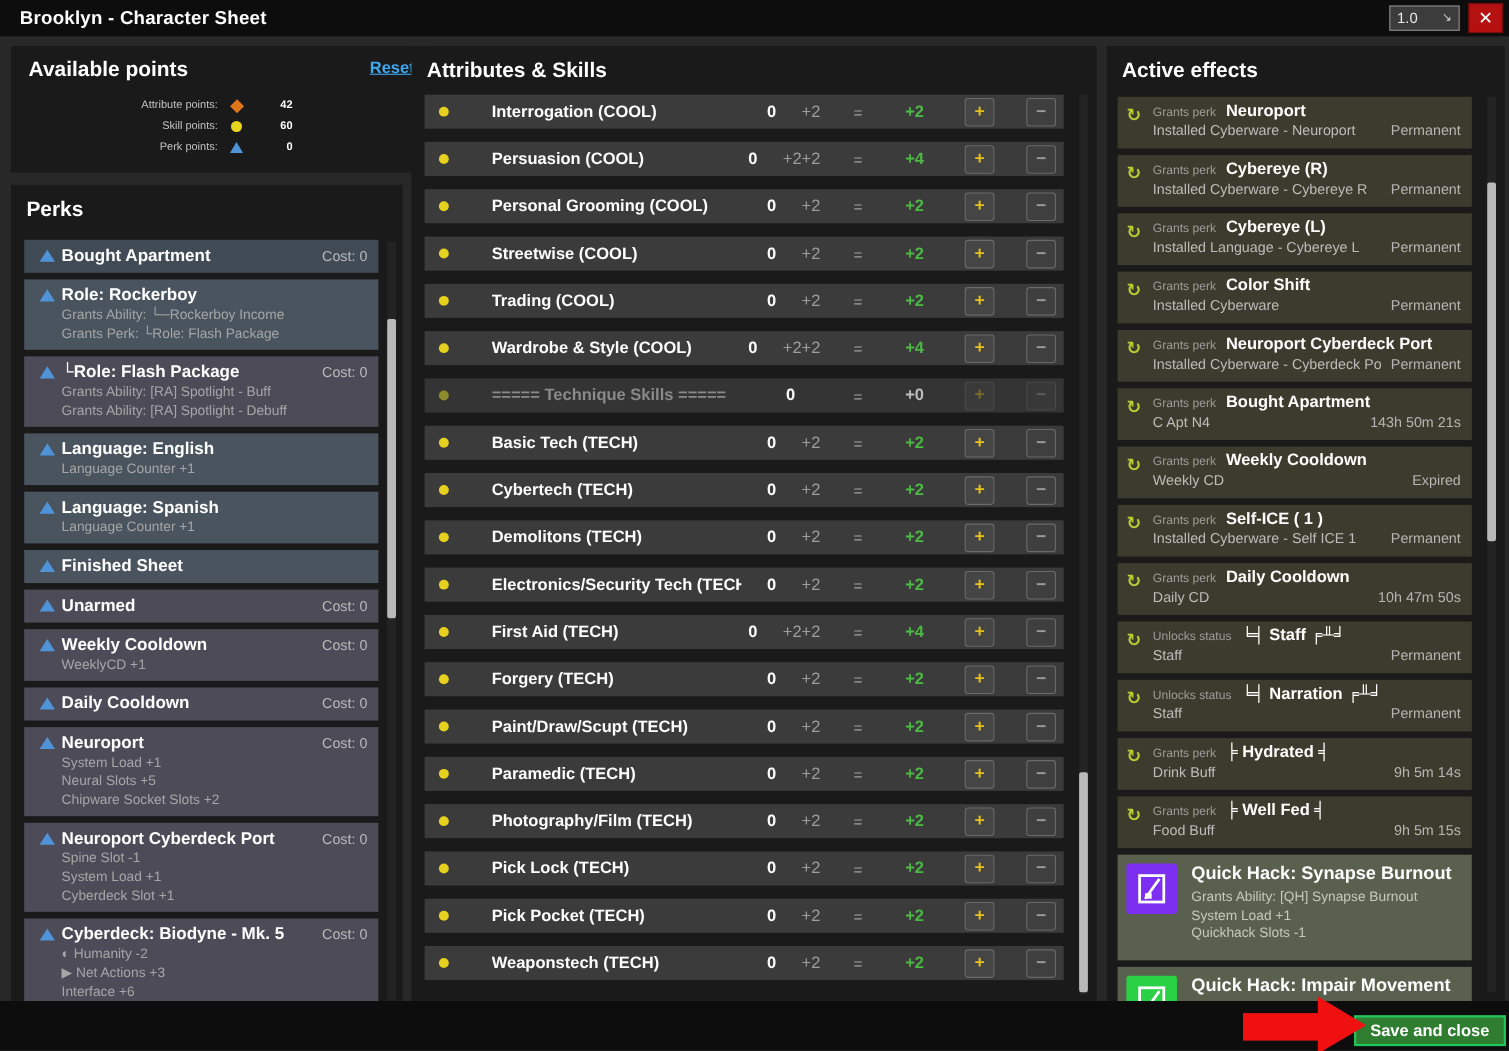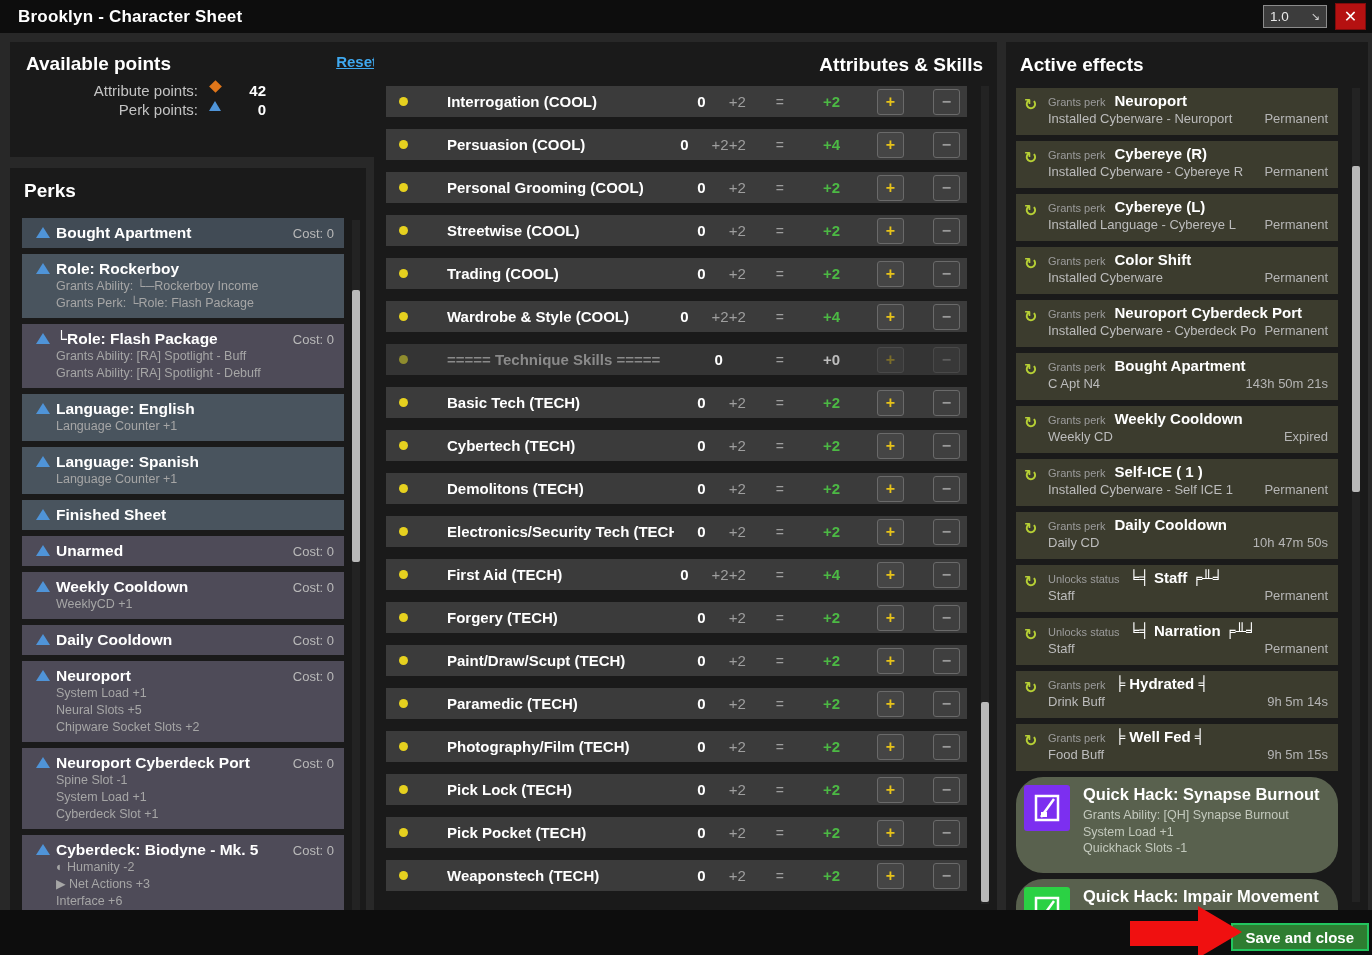--- a/index.html
+++ b/index.html
@@ -30,21 +30,21 @@
   .main { position:absolute; top:33px; left:0; width:1372px; height:877px; background:#282828; }
   .panel { position:absolute; background:#1a1a1a; overflow:hidden; }
   .panel-title { color:#fff; font-size:19px; font-weight:bold; }
 
   
   #pointsPanel { left:10px; top:9px; width:383px; height:115px; padding:11px 16px; }
   .pts-head { display:flex; align-items:flex-start; }
   .reset-link { margin-left:auto; color:#3fa9f0; font-size:15px; font-weight:bold;
                 text-decoration:underline; cursor:pointer; }
   .pts-rows { margin-top:7px; }
-  .pt-row { display:flex; align-items:flex-start; height:19px; font-size:15px; }
+  .pt-row { display:flex; align-items:flex-end; height:19px; font-size:10px; }
   .pt-label { width:172px; text-align:right; color:#c3c3c3; }
   .pt-icon { width:34px; display:flex; justify-content:center; align-items:center; }
   .pt-value { width:34px; text-align:right; color:#fff; font-weight:bold; }
   .shape { display:inline-block; }
   .diamond { width:9px; height:9px; background:#e0761a; transform:rotate(45deg); }
   .circle  { width:10px; height:10px; border-radius:50%; background:#e8d51d; }
   .triangle{ width:0; height:0; border-left:6px solid transparent; border-right:6px solid transparent;
              border-bottom:10px solid #4f94d8; }
 
   
@@ -59,21 +59,21 @@
                       border-right:7px solid transparent; border-bottom:11px solid #4f94d8; }
   .perk-body { flex:1; min-width:0; }
   .perk-head { display:flex; align-items:baseline; }
   .perk-name { color:#fff; font-weight:bold; font-size:15.5px; line-height:19px; flex:1; white-space:nowrap; overflow:hidden; }
   .perk-cost { color:#b9b9b9; font-size:13px; margin-left:8px; }
   .perk-subs { color:#a6a6a6; font-size:12.5px; line-height:17px; white-space:pre-line; }
   .perk-subs:empty { display:none; }
 
   
   #skillsPanel { left:374px; top:9px; width:623px; height:868px; }
-  .skills-header { padding:12px 14px 8px 14px;text-align:right; }
+  .skills-header { padding:12px 14px 8px 14px; }
   .skill-list { position:absolute; left:12px; right:30px; top:44px; bottom:0; }
   .skill { height:31px; margin-bottom:12px; background:#3b3b3b; display:flex; align-items:center; padding:0 7px 0 7px;gap:23px; }
   .skill .dot { width:9px; height:9px; border-radius:50%; background:#e6d11f; margin:0 16px 0 6px; flex:none; }
   .sk-label { color:#fff; font-weight:bold; font-size:15px; flex:1; white-space:nowrap; overflow:hidden; }
   .sk-base { color:#fff; font-weight:bold; font-size:15px; }
   .sk-mods { color:#9e9e9e; font-size:15px; }
   .sk-eq { color:#9e9e9e; font-size:14px; margin:0 7px; }
   .sk-total { color:#4cb944; font-weight:bold; font-size:15px; width:26px; text-align:right; margin-right:14px; }
   .btn { width:27px; height:26px; background:#454545; border:1px solid #6a6a6a; border-radius:3px;
          font-family:inherit; font-size:16px; font-weight:bold; line-height:1; cursor:pointer; }
@@ -92,21 +92,21 @@
   .effect { height:47px; margin-bottom:6px; background:#3c3c2e; display:flex; padding:4px 10px 4px 8px; }
   .fx-icon { width:24px; color:#b6cf35; font-size:16px; font-weight:bold; padding-top:3px; }
   .fx-body { flex:1; min-width:0; }
   .fx-line1 { display:flex; align-items:baseline; white-space:nowrap; overflow:hidden; }
   .fx-kind { color:#9c9c9c; font-size:11px; margin-right:9px; }
   .fx-name { color:#fff; font-weight:bold; font-size:15px; }
   .fx-line2 { display:flex; font-size:13px; margin-top:2px; }
   .fx-desc { color:#bcbcbc; flex:1; white-space:nowrap; overflow:hidden; }
   .fx-dur { color:#b5b5b5; margin-left:8px; }
 
-  .qh { height:96px; margin-bottom:6px; background:#59614e; display:flex; padding:8px;border-radius:27px; }
+  .qh { height:96px; margin-bottom:6px; background:#59614e; display:flex; padding:8px; }
   .qh-icon { width:46px; height:46px; flex:none; margin-right:13px; border-radius:3px;
              display:flex; align-items:center; justify-content:center; }
   .qh-body { flex:1; min-width:0; }
   .qh-name { color:#fff; font-weight:bold; font-size:16.5px; white-space:nowrap; overflow:hidden; }
   .qh-subs { color:#c3c9bd; font-size:12.5px; line-height:16.5px; margin-top:3px; white-space:pre-line; }
 
   
   .sb-track { position:absolute; width:8px; background:#232323; }
   .sb-thumb { position:absolute; left:0; width:8px; background:#b9b9b9; border-radius:2px; }
   #perksSb { right:6px; top:52px; bottom:8px; }
@@ -140,20 +140,27 @@
     <div class="pts-rows">
 
         <div class="pt-row">
           <span class="pt-label">Attribute points:</span>
           <span class="pt-icon">
             <span class="shape diamond"></span>
           </span>
           <span class="pt-value">42</span>
         </div>
 
+        <div class="pt-row">
+          <span class="pt-label">Skill points:</span>
+          <span class="pt-icon">
+            <span class="shape circle"></span>
+          </span>
+          <span class="pt-value">60</span>
+        </div>
 
         <div class="pt-row">
           <span class="pt-label">Perk points:</span>
           <span class="pt-icon">
             <span class="shape triangle"></span>
           </span>
           <span class="pt-value">0</span>
         </div>
       </div>
   </div>

